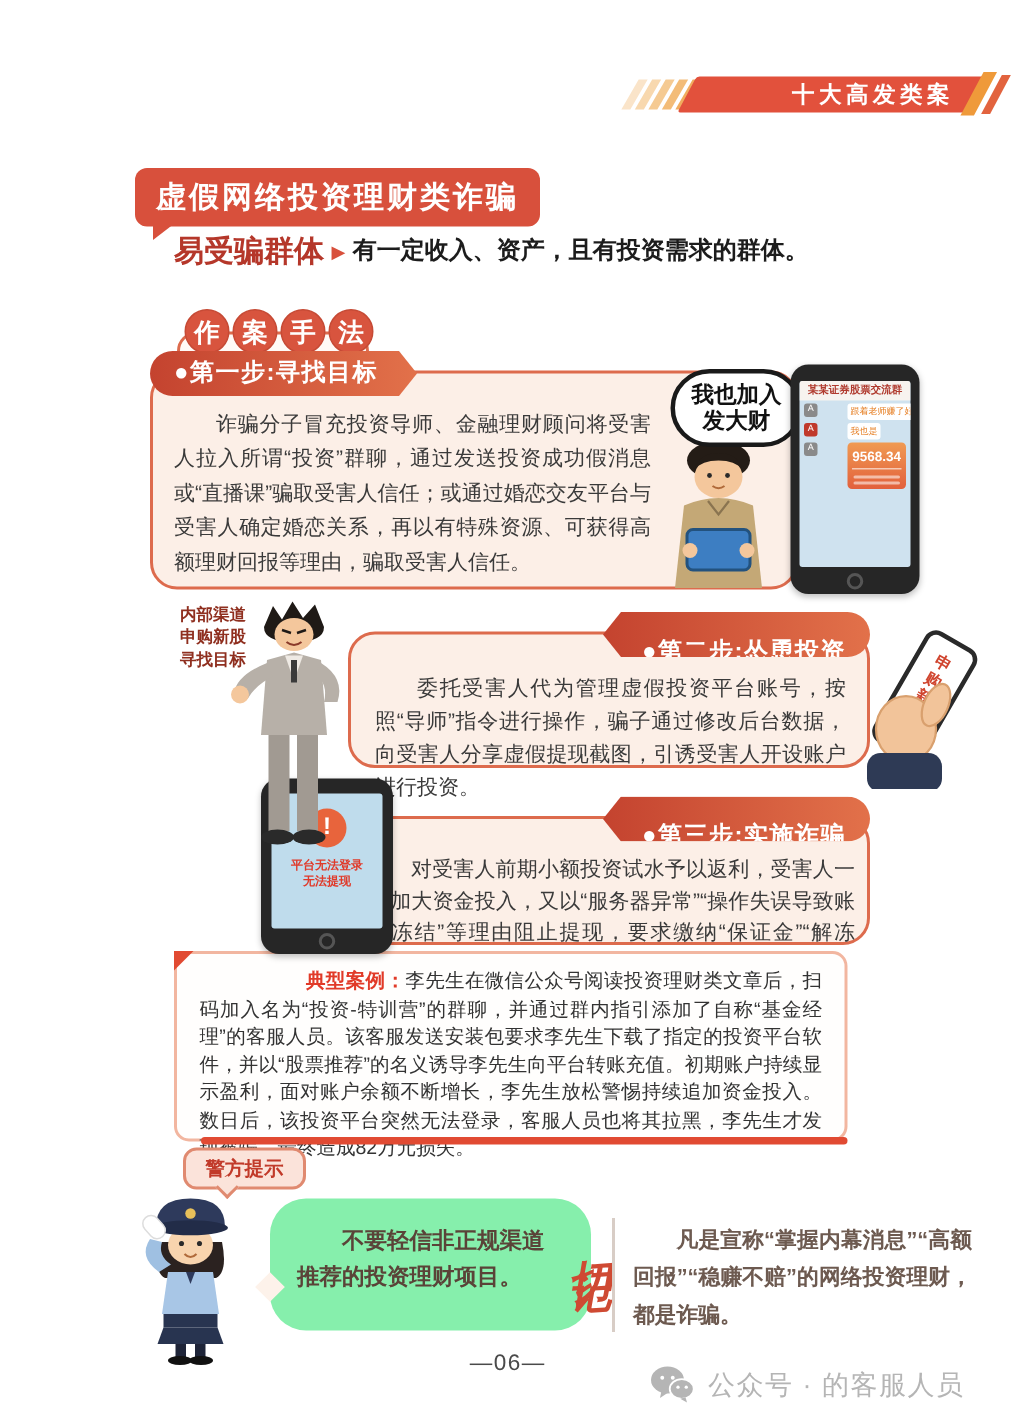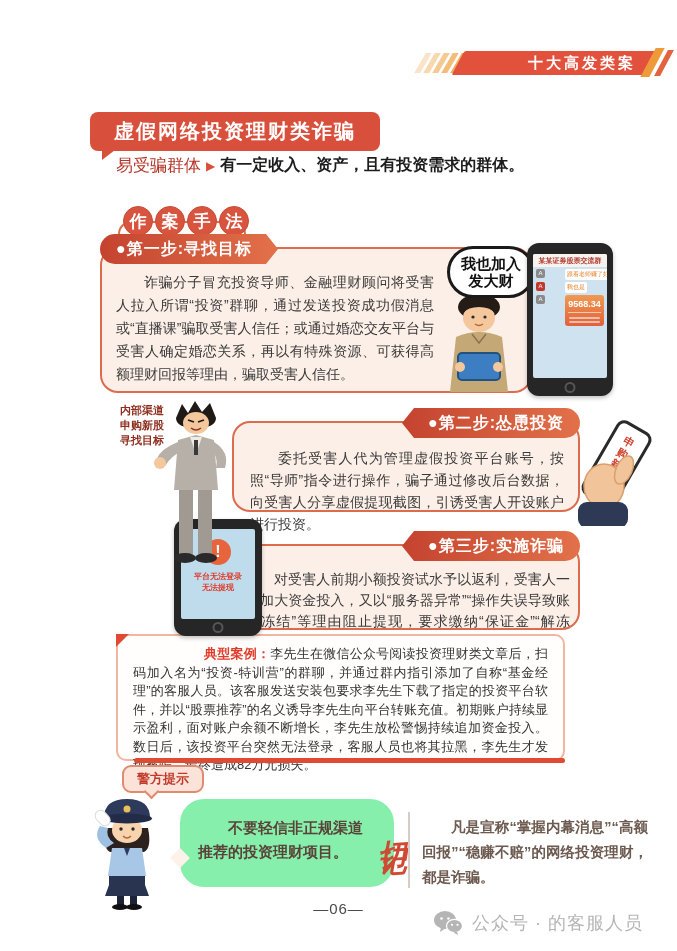--- a/index.html
+++ b/index.html
@@ -10,37 +10,37 @@
   
   .banner-stripes { position:absolute; left:420px; top:53px; display:flex; gap:3px; }
   .banner-stripes i { width:6px; height:20px; transform:skewX(-30deg); display:block; }
   .banner { position:absolute; left:458px; top:51px; width:192px; height:24px; }
   .banner::before { content:""; position:absolute; inset:0; background:#e2513c; transform:skewX(-28deg); border-radius:2px; }
   .banner-text { position:absolute; right:14px; top:3px; color:#fff; font-weight:bold; font-size:15px; letter-spacing:3px; }
   .banner-mark1 { position:absolute; left:648px; top:48px; width:9px; height:29px; background:#ef9a3a; transform:skewX(-28deg); }
   .banner-mark2 { position:absolute; left:661px; top:50px; width:6px; height:26px; background:#e2633e; transform:skewX(-28deg); }
 
   
-  .title-bubble { position:absolute; left:90px; top:112px; background:#d8503c; color:#fff; font-size:20px; font-weight:bold; letter-spacing:2px; padding:6px 24px; border-radius:8px;font-family:Liberation Mono, monospace; }
+  .title-bubble { position:absolute; left:90px; top:112px; background:#d8503c; color:#fff; font-size:20px; font-weight:bold; letter-spacing:2px; padding:6px 14px; border-radius:8px;font-family:Liberation Mono, monospace; }
   .title-bubble::after { content:""; position:absolute; left:12px; bottom:-9px; border-top:10px solid #d8503c; border-right:13px solid transparent; }
   .subtitle { position:absolute; left:116px; top:154px; display:flex; align-items:center; gap:5px; }
-  .subtitle .grp { color:#b5372a; font-weight:normal; font-size:17px; }
+  .subtitle .grp { color:#b5372a; font-weight:bold; font-size:20px; }
   .subtitle .arr { color:#d8503c; font-size:12px; }
   .subtitle .desc { color:#1c1c1c; font-weight:bold; font-size:16px; }
 
   
   .method-badge-box { position:absolute; left:118px; top:221px; width:128px; height:28px; background:#fffaf6; border:2px solid #dd6b4d; border-radius:13px; }
   .method-badge-circles { position:absolute; left:123px; top:206px; display:flex; gap:2px; }
   .method-badge-circles b { width:30px; height:30px; border-radius:50%; background:#d8543e; border:1px solid #c64a35; color:#fff; font-size:17px; font-weight:bold; display:flex; align-items:center; justify-content:center; }
 
   
   .step-box { position:absolute; background:#fcefe7; border:2px solid #dd6b4d; border-radius:18px; }
   .step-pill { position:absolute; top:-15px; height:30px; line-height:30px; background:linear-gradient(90deg,#c4432f,#e2714a); color:#fff; font-weight:bold; font-size:16px; letter-spacing:1px; white-space:nowrap; }
   .pill-right { left:-2px; padding:0 26px 0 16px; border-radius:16px 0 0 16px; clip-path:polygon(0 0, calc(100% - 12px) 0, 100% 50%, calc(100% - 12px) 100%, 0 100%); }
-  .pill-left  { right:-2px; padding:0 16px 0 26px; border-radius:0 16px 16px 0; clip-path:polygon(12px 0, 100% 0, 100% 100%, 12px 100%, 0 50%); }
+  .pill-left  { right:-2px; padding:12px 16px 0 26px; border-radius:0 16px 16px 0; clip-path:polygon(12px 0, 100% 0, 100% 100%, 12px 100%, 0 50%); }
   .step-text { position:absolute; color:#3a3a3a; font-size:14px; text-align:justify; text-indent:2em; font-weight:500; }
   .box1 { left:100px; top:247px; width:432px; height:146px; }
   .box1 .step-text { left:14px; top:22px; width:318px; line-height:23px; }
   .box2 { left:232px; top:421px; width:348px; height:91px; }
   .box2 .step-text { left:16px; top:24px; width:314px; line-height:22px; }
   .box3 { left:230px; top:544px; width:350px; height:86px; }
   .box3 .step-text { left:14px; top:23px; width:324px; line-height:21px; }
 
   
   .join-bubble { position:absolute; left:447px; top:246px; width:88px; height:52px; background:#fff; border:3px solid #1a1a1a; border-radius:26px; display:flex; flex-direction:column; align-items:center; justify-content:center; z-index:5; }

